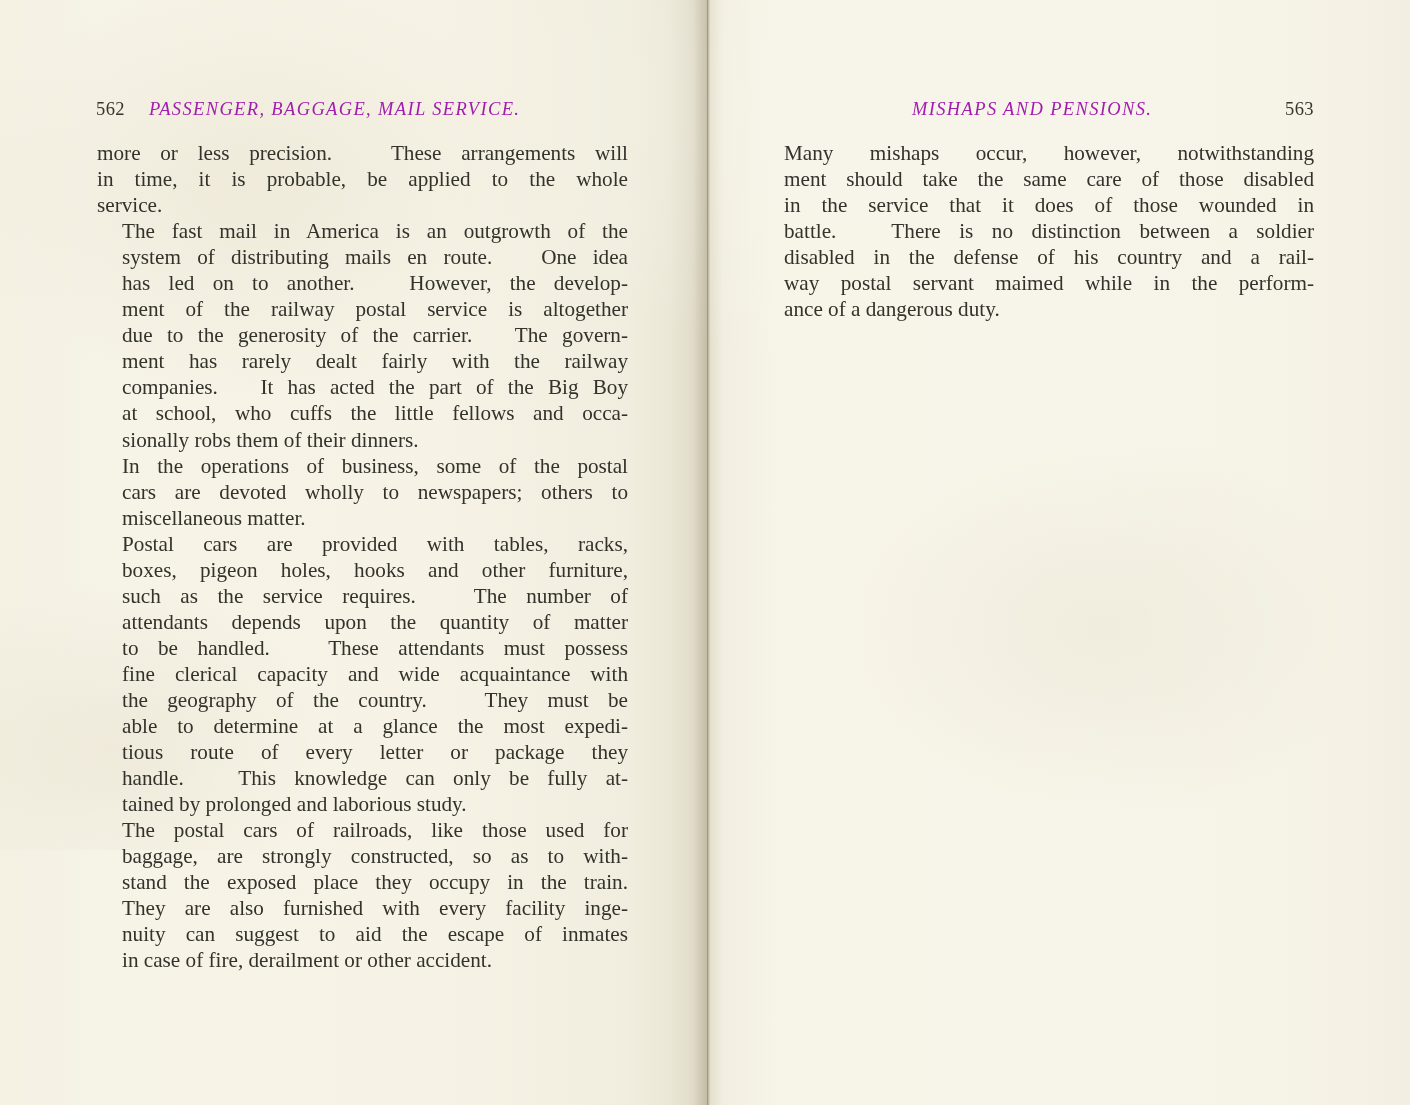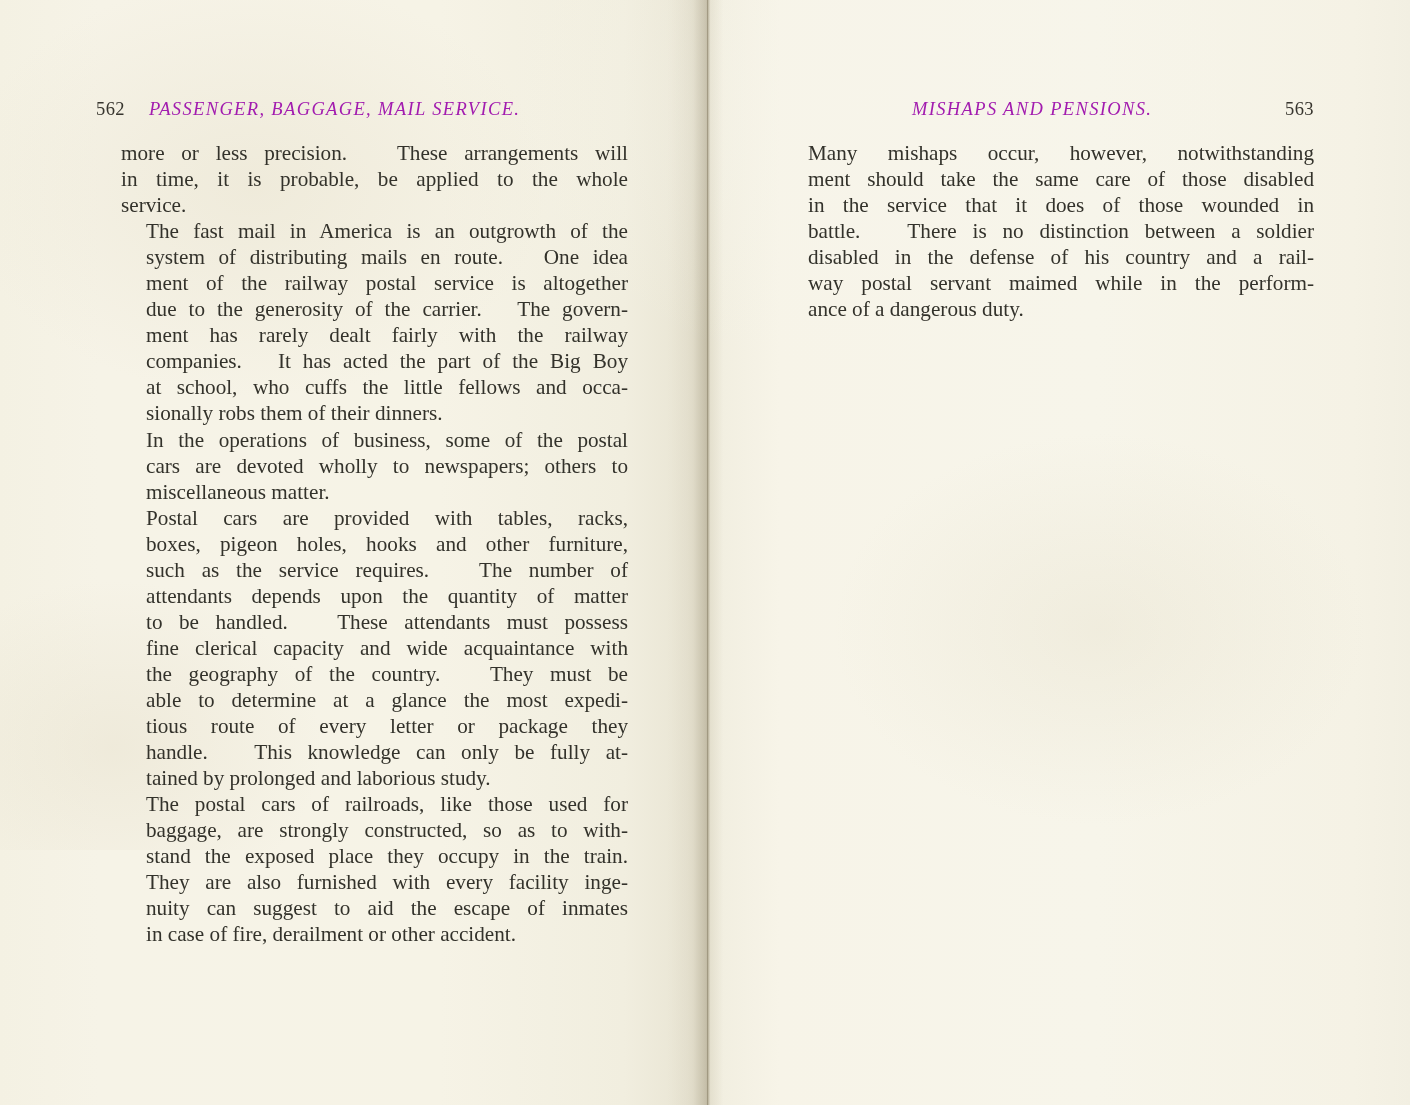--- a/index.html
+++ b/index.html
@@ -154,21 +154,20 @@
   }
   .column p.no-indent {
     text-indent: 0;
   }
   
   .tline {
     display: block;
     text-align: justify;
     text-align-last: justify;
     white-space: pre-wrap;
-    margin-left: 24px;
   }
   .tline.last {
     text-align-last: left;
   }
   .tline.indent {
     text-indent: 25px;
   }
 </style>
 </head>
 <body>
@@ -188,20 +187,21 @@
 
   <div class="column col-left" id="left-col">
       <p class="no-indent">
         <span class="tline">more or less precision.   These arrangements will</span>
         <span class="tline">in time, it is probable, be applied to the whole</span>
         <span class="tline last">service.</span>
       </p>
       <p>
         <span class="tline indent">The fast mail in America is an outgrowth of the</span>
         <span class="tline">system of distributing mails en route.   One idea</span>
+        <span class="tline">has led on to another.   However, the develop-</span>
         <span class="tline">ment of the railway postal service is altogether</span>
         <span class="tline">due to the generosity of the carrier.   The govern-</span>
         <span class="tline">ment has rarely dealt fairly with the railway</span>
         <span class="tline">companies.   It has acted the part of the Big Boy</span>
         <span class="tline">at school, who cuffs the little fellows and occa-</span>
         <span class="tline last">sionally robs them of their dinners.</span>
       </p>
       <p>
         <span class="tline indent">In the operations of business, some of the postal</span>
         <span class="tline">cars are devoted wholly to newspapers; others to</span>

